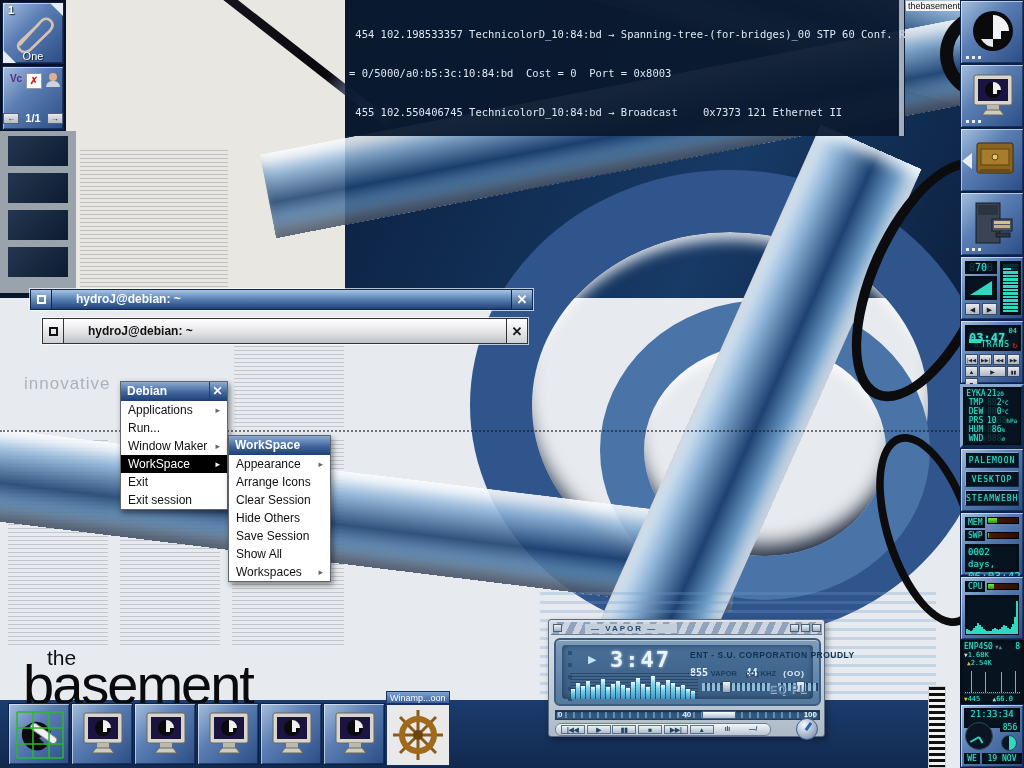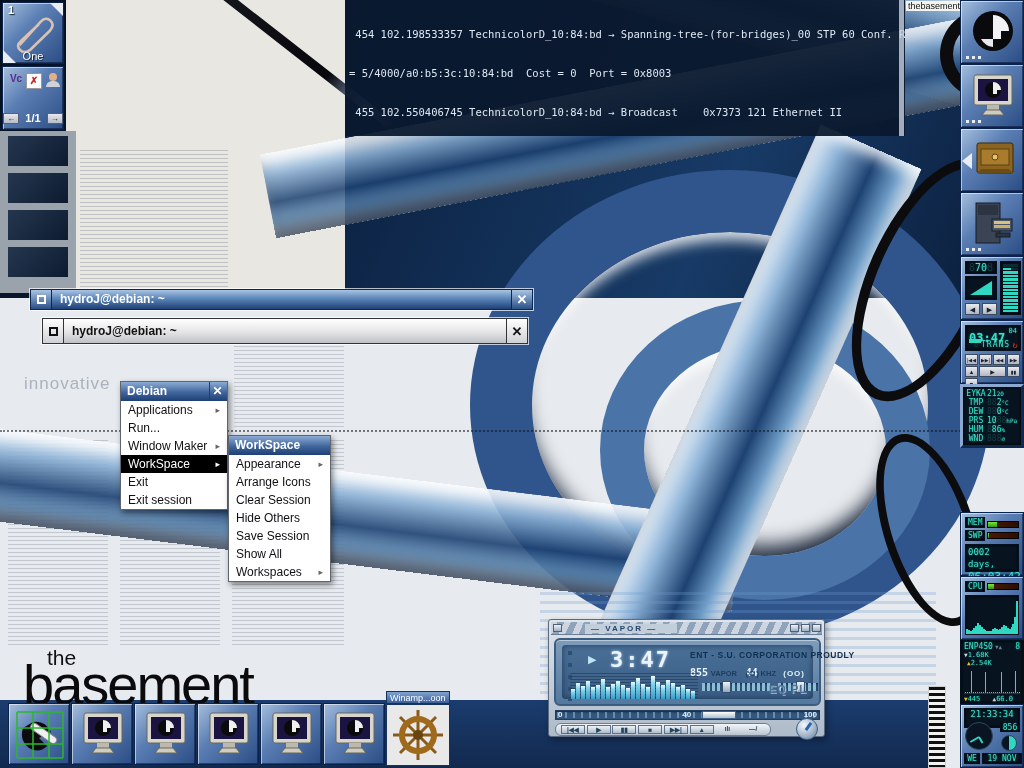--- a/index.html
+++ b/index.html
@@ -55,21 +55,21 @@
   .pager-ic{position:absolute;top:6px;width:16px;height:16px;font-size:10px;text-align:center;}
   .pager-nav{position:absolute;bottom:5px;width:100%;display:flex;justify-content:center;align-items:center;gap:6px;
     color:#fff;font-size:11px;font-weight:bold;}
   .navbtn{width:17px;height:11px;background:linear-gradient(180deg,#e8e8ec,#b8bcc6);border:1px solid #55607a;
     font-size:8px;line-height:9px;text-align:center;color:#222;}
 
   
   .tbar{height:21px;display:flex;align-items:stretch;border:1px solid #0c2750;box-shadow:0 0 0 1px rgba(255,255,255,.7);}
   .tbar .btn{width:21px;display:flex;align-items:center;justify-content:center;border-right:1px solid #0c2750;}
   .tbar .btnr{border-right:none;border-left:1px solid #0c2750;}
-  .tbar .ttl{flex:1;padding:0 8px;font-weight:bold;font-size:12px;line-height:19px;overflow:hidden;}
+  .tbar .ttl{flex:1;padding:0 24px;font-weight:bold;font-size:12px;line-height:19px;overflow:hidden;}
   .tbar-focus{background:linear-gradient(180deg,#a9c4e4 0%,#5c85b8 45%,#1e4076 100%);color:#fff;}
   .tbar-focus .btn,.tbar-focus .btnr{background:linear-gradient(180deg,#a9c4e4,#2a4f86);color:#fff;}
   .tbar-un{background:linear-gradient(180deg,#ffffff 0%,#e4e4e6 55%,#bfc1c6 100%);color:#111;border-color:#333;}
   .tbar-un .btn,.tbar-un .btnr{background:linear-gradient(180deg,#fff,#cfd1d6);color:#111;border-color:#333;}
   .sqico{width:9px;height:9px;border:2px solid currentColor;}
   .xico{font-size:13px;font-weight:bold;}
 
   
   .menu{background:#fff;border:1px solid #60646c;box-shadow:2px 3px 6px rgba(0,0,0,.45);}
   .menu-title{height:19px;background:linear-gradient(180deg,#8cabd4 0%,#40659c 55%,#1d3f74 100%);
@@ -190,21 +190,21 @@
   <div class="abs barcode">
       <i></i>
     </div>
   <div class="abs innovative">innovative</div>
   <div class="abs word-small">the</div>
   <div class="abs word-large">basement</div>
   <div class="abs tr-label">thebasement</div>
 
   <div class="abs terminal">
     <div class="tline"> 454 102.198533357 TechnicolorD_10:84:bd → Spanning-tree-(for-bridges)_00 STP 60 Conf. Root</div>
-    <div class="tline">= 5/4000/a0:b5:3c:10:84:bd  Cost = 0  Port = 0x8003</div>
+    <div class="tline">= 0/5000/a0:b5:3c:10:84:bd  Cost = 0  Port = 0x8003</div>
     <div class="tline"> 455 102.550406745 TechnicolorD_10:84:bd → Broadcast    0x7373 121 Ethernet II</div>
     
     
     
     
     
     
     
   </div>
   <div class="abs term-scroll"></div>
@@ -534,23 +534,28 @@
         <span class="lcdtext">86</span>
         <span class="lcdtext wu">%</span>
       </div>
     <div class="wrow">
         <span class="wl lcdtext">WND</span>
         <span class="dim">888</span>
         <span class="lcdtext wu">∅</span>
       </div>
   </div>
 
+  <div class="abs wmtile dtile" style="top:448px;">
+    <span class="launch">PALEMOON</span>
+    <span class="launch">VESKTOP</span>
+    <span class="launch">STEAMWEBH</span>
+  </div>
 
   <div class="abs wmtile dtile" style="top:512px;padding:4px;">
-    <div style="display:flex;align-items:flex-end;gap:2px;margin-bottom:2px;">
+    <div style="display:flex;align-items:flex-start;gap:2px;margin-bottom:2px;">
       <span class="lcdbox lcdtext" style="font-size:8px;padding:0 2px;line-height:9px;">MEM</span>
       <span class="mbar">
           <i id="mem-f" style="width: 28%;"></i>
         </span>
     </div>
     <div style="display:flex;align-items:center;gap:2px;">
       <span class="lcdbox lcdtext" style="font-size:8px;padding:0 2px;line-height:9px;">SWP</span>
       <span class="mbar">
           <i id="swp-f" style="width: 3%;"></i>
         </span>

